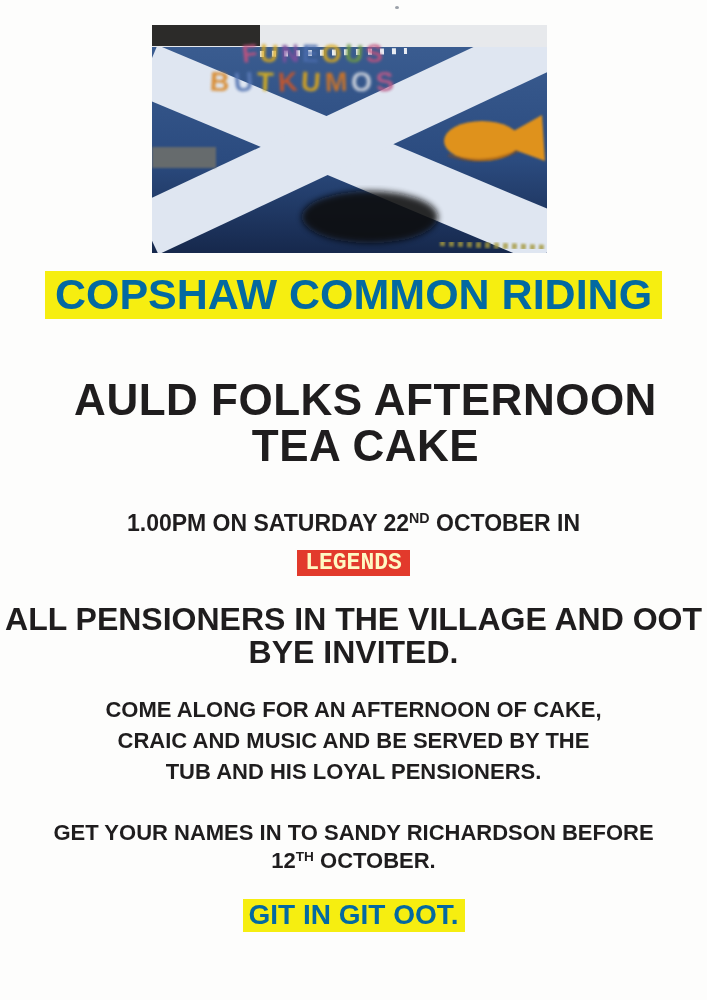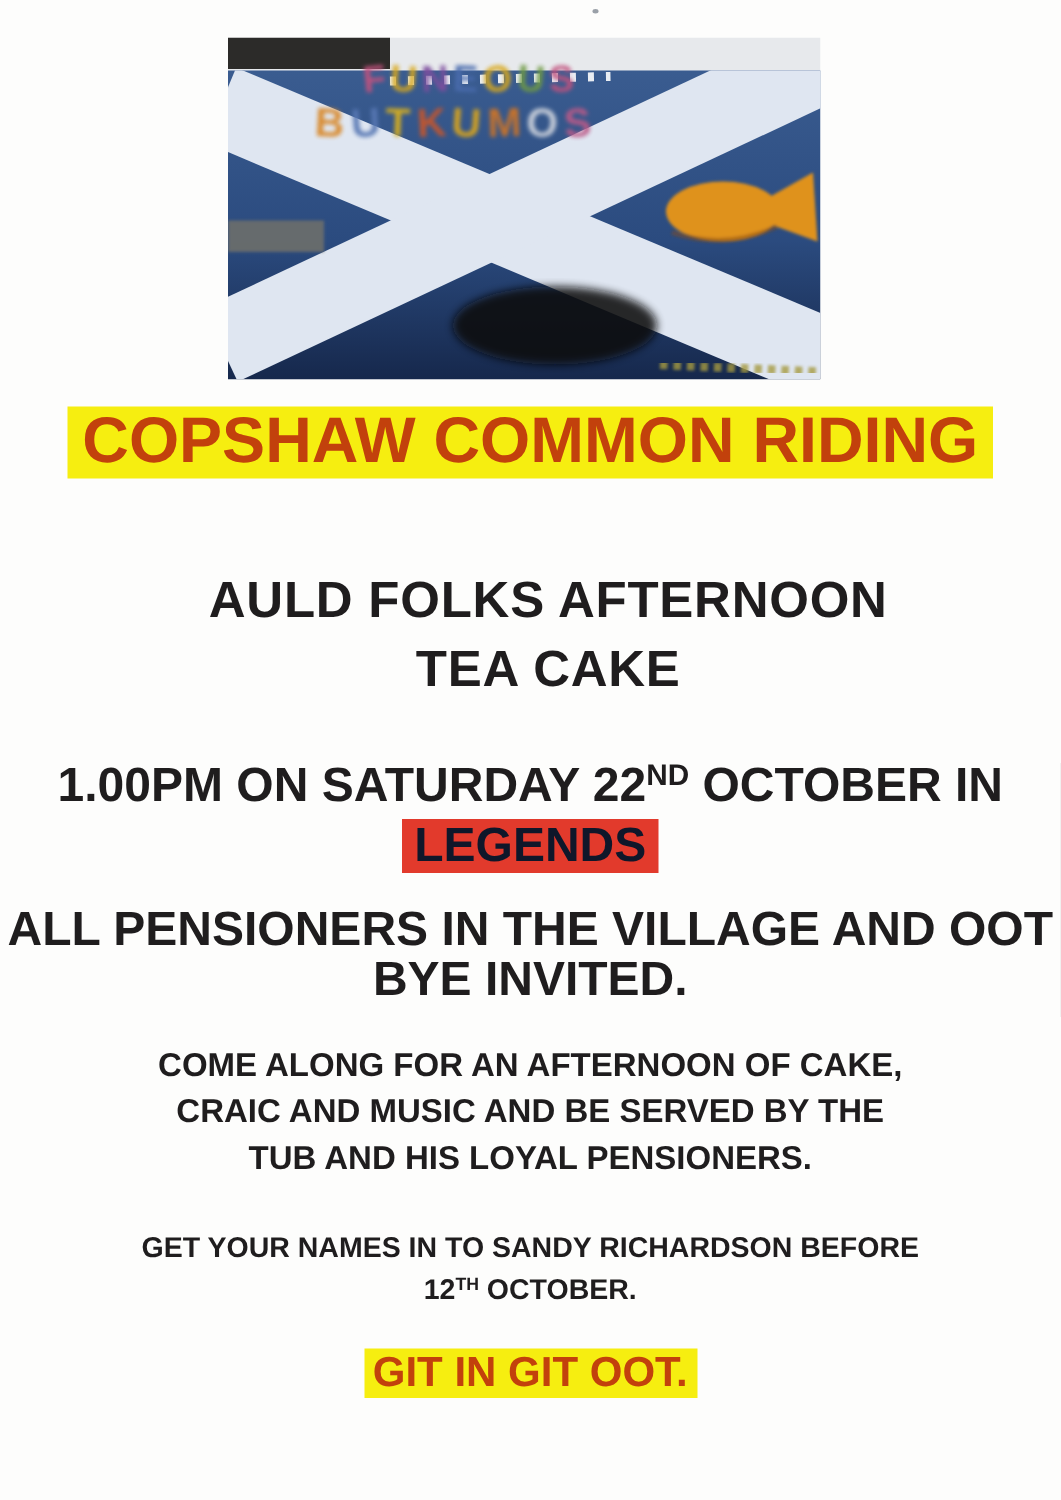--- a/index.html
+++ b/index.html
@@ -11,31 +11,31 @@
   .photo { position:absolute; left:152px; top:25px; width:395px; height:228px; }
   .photo svg { filter:blur(0.4px); display:block; }
   .lrow { position:absolute; display:flex; filter:blur(1.4px); opacity:0.95; }
   .lrow span { display:inline-block; }
   .row1 { left:90px; top:14px; font-size:25px; gap:3px; }
   .row2 { left:58px; top:42px; font-size:27px; gap:4px; }
 
   .sec { position:absolute; left:0; right:0; text-align:center; }
   .headline-wrap { top:271px; }
   .hl-yellow {
-    display:inline-block; background:#f6ee10; color:#c2410c;
+    display:inline-block; background:#f6ee10; color:#0369a1;
     padding:2px 10px; line-height:1.02;
   }
   .headline-wrap .hl-yellow { font-size:43px; }
-  .title { top:377px; font-size:34px; line-height:46px; letter-spacing:0.5px;padding-left:24px; }
-  .when { top:506px; font-size:32px; line-height:35px; }
-  .hl-red { display:inline-block; background:#e23a2c; color:#0f172a; padding:1px 8px; line-height:1.05; }
+  .title { top:377px; font-size:44px; line-height:46px; letter-spacing:0.5px;padding-left:24px; }
+  .when { top:506px; font-size:23px; line-height:35px; }
+  .hl-red { display:inline-block; background:#e23a2c; color:#fef9c3; padding:1px 8px; line-height:1.05;font-family:Liberation Mono, monospace; }
   .sup { font-size:62%; position:relative; top:-0.55em; }
   .invite { top:603px; font-size:32px; line-height:33px; }
   .details { top:694px; font-size:22px; line-height:31px; }
-  .rsvp { top:819px; font-size:19px; line-height:28px; }
+  .rsvp { top:819px; font-size:22px; line-height:28px; }
   .footer-wrap { top:899px; font-size:28px; }
   .footer-wrap .hl-yellow { padding:2px 6px; }
   .speck { position:absolute; left:395px; top:6px; width:4px; height:3px; background:#9aa0a8; border-radius:50%; }
 </style>
 </head>
 <body>
 
 <div class="page">
 
   <div class="photo">

